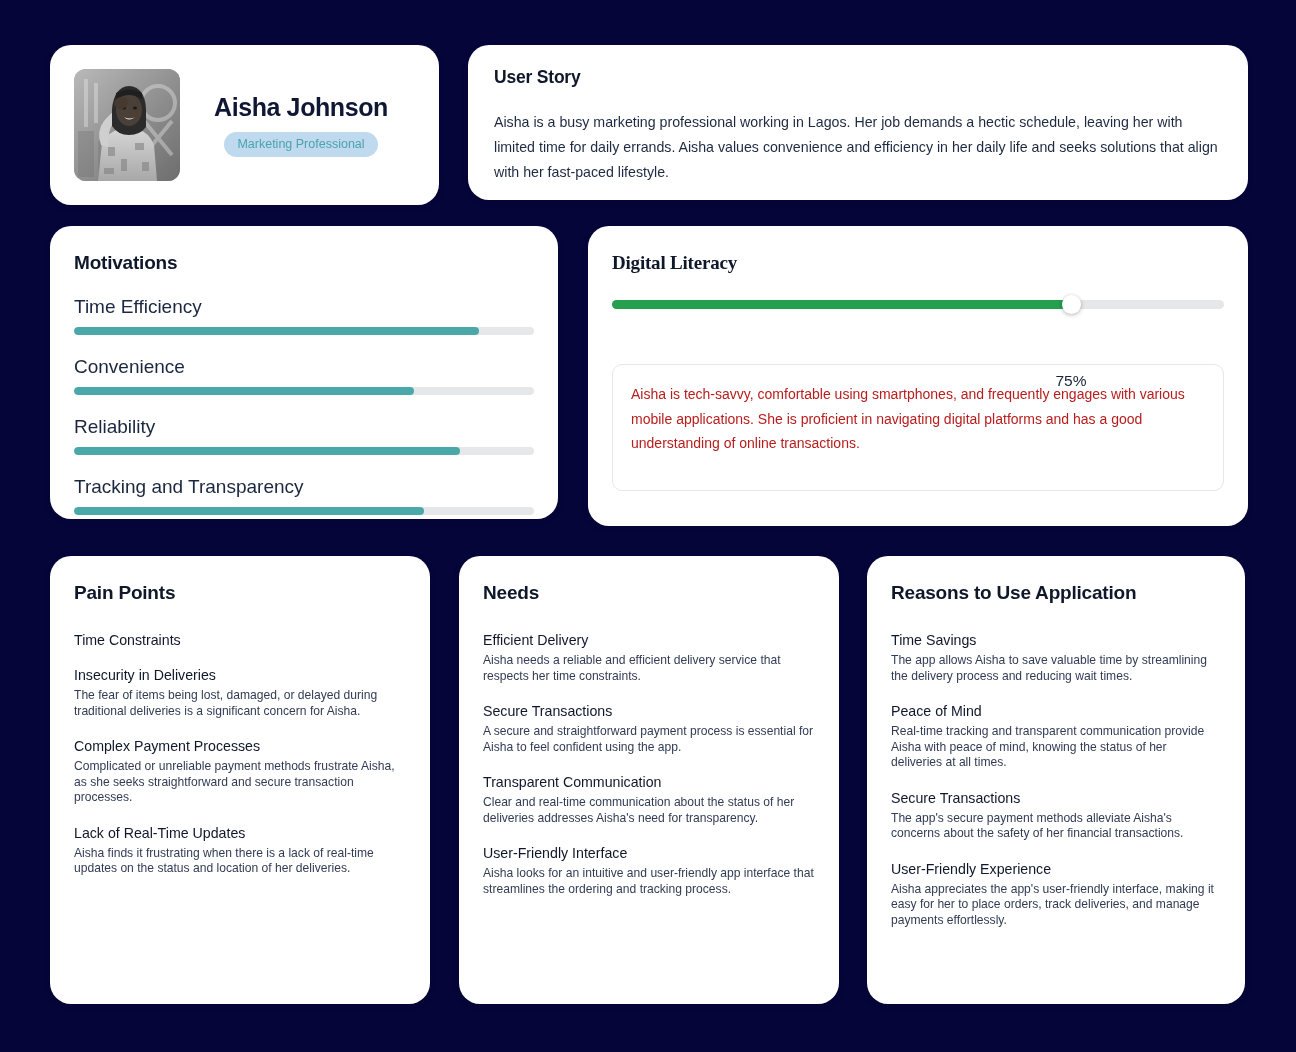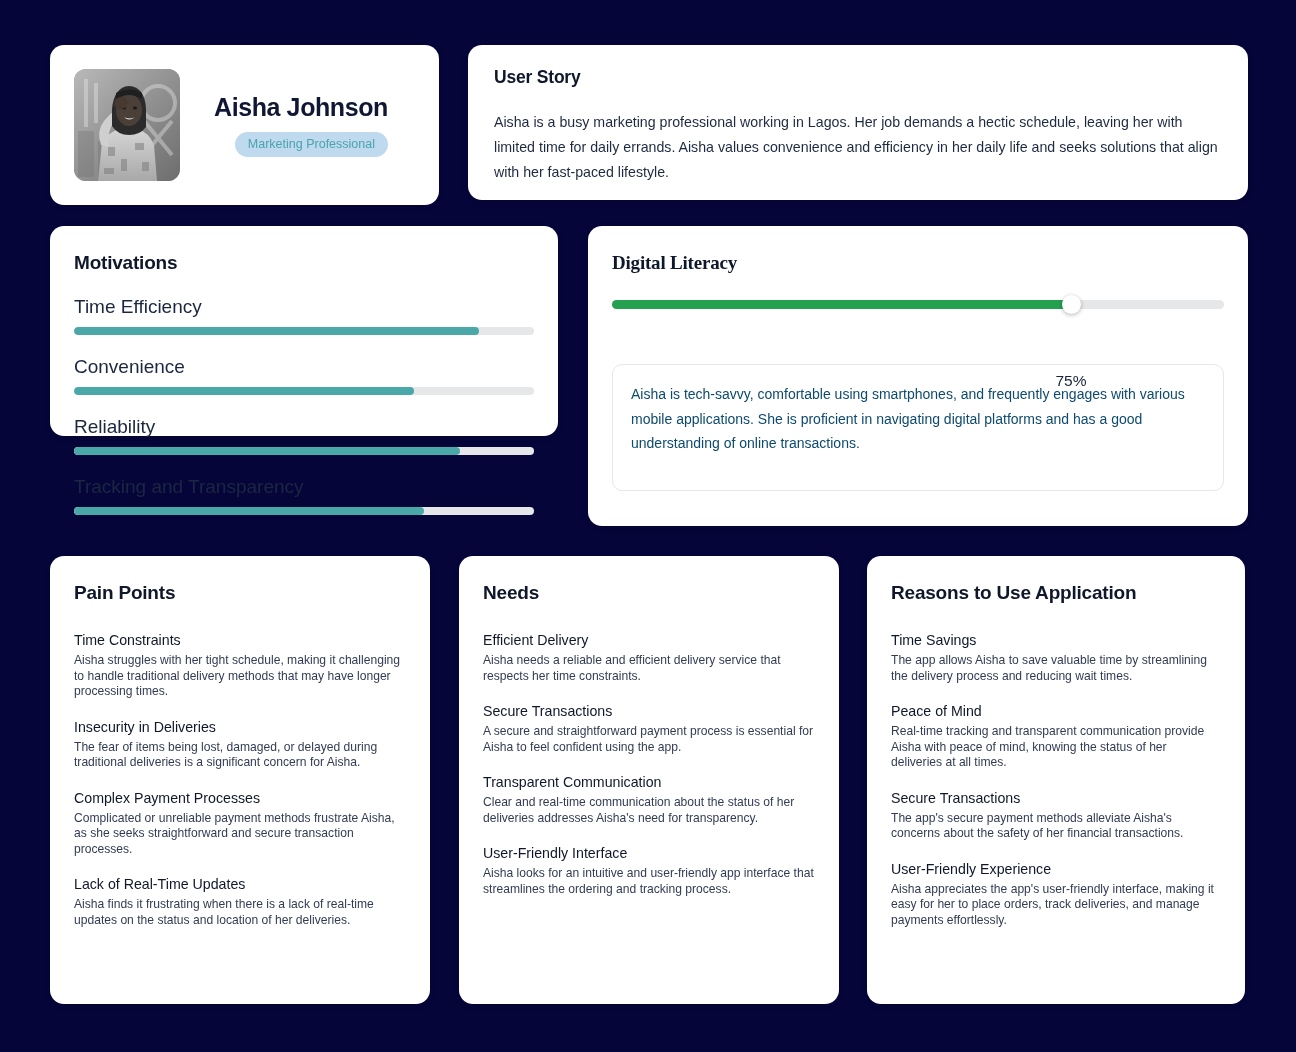--- a/index.html
+++ b/index.html
@@ -18,21 +18,21 @@
     width: 1296px;
     height: 1052px;
     background: #05053a;
     padding: 45px 48px;
   }
 
   
   .card {
     position: absolute;
     background: #ffffff;
-    border-radius: 14px;
+    border-radius: 21px;
     box-shadow: 0 2px 6px rgba(0,0,0,0.14);
   }
 
   .card-title {
     font-size: 19px;
     font-weight: bold;
     color: #0f172a;
     letter-spacing: -0.2px;
   }
 
@@ -51,21 +51,21 @@
     flex: none;
     background: #9a9a9a;
     position: relative;
   }
   .avatar svg { display: block; width: 100%; height: 100%; }
 
   .profile-meta {
     margin-left: 34px;
     display: flex;
     flex-direction: column;
-    align-items: flex-end;
+    align-items: center;
     gap: 10px;
   }
   .person-name {
     font-size: 25px;
     font-weight: bold;
     color: #0f1734;
     letter-spacing: -0.4px;
   }
   .role-badge {
     background: #bfd9ef;
@@ -86,21 +86,21 @@
   .story-text {
     margin-top: 22px;
     font-size: 14.2px;
     line-height: 25px;
     color: #1e2a42;
   }
 
   
   #motivations-card {
     left: 50px; top: 226px;
-    width: 508px; height: 210px;
+    width: 508px; height: 293px;
     padding: 26px 24px;
   }
   #motivations-card .card-title { margin-bottom: 22px; }
 
   .motivation { margin-bottom: 21px; }
   .motivation:last-child { margin-bottom: 0; }
   .motivation-label {
     font-size: 19px;
     color: #1b2740;
     margin-bottom: 9px;
@@ -160,21 +160,21 @@
   .literacy-box {
     margin-top: 16px;
     border: 1px solid #e5e7eb;
     border-radius: 10px;
     padding: 17px 18px 22px;
     height: 127px;
   }
   .literacy-text {
     font-size: 14px;
     line-height: 24.5px;
-    color: #0c4a6e;
+    color: #b91c1c;
   }
 
   
   .list-card { top: 556px; height: 448px; padding: 26px 24px; }
   #pain-points-card  { left: 50px;  width: 380px; }
   #needs-card        { left: 459px; width: 380px; }
   #reasons-card      { left: 867px; width: 378px; }
 
   .list-card .card-title { margin-bottom: 28px; }
 
@@ -305,21 +305,20 @@
     <div class="literacy-box">
       <div class="literacy-text">Aisha is tech-savvy, comfortable using smartphones, and frequently engages with various mobile applications. She is proficient in navigating digital platforms and has a good understanding of online transactions.</div>
     </div>
   </div>
 
   <div class="card list-card" id="pain-points-card">
     <div class="card-title">Pain Points</div>
     <div id="pain-points-list">
         <div class="list-item">
           <div class="item-title">Time Constraints</div>
-          <div class="item-desc">Aisha struggles with her tight schedule, making it challenging to handle traditional delivery methods that may have longer processing times.</div>
         </div>
         <div class="list-item">
           <div class="item-title">Insecurity in Deliveries</div>
           <div class="item-desc">The fear of items being lost, damaged, or delayed during traditional deliveries is a significant concern for Aisha.</div>
         </div>
         <div class="list-item">
           <div class="item-title">Complex Payment Processes</div>
           <div class="item-desc">Complicated or unreliable payment methods frustrate Aisha, as she seeks straightforward and secure transaction processes.</div>
         </div>
         <div class="list-item">

